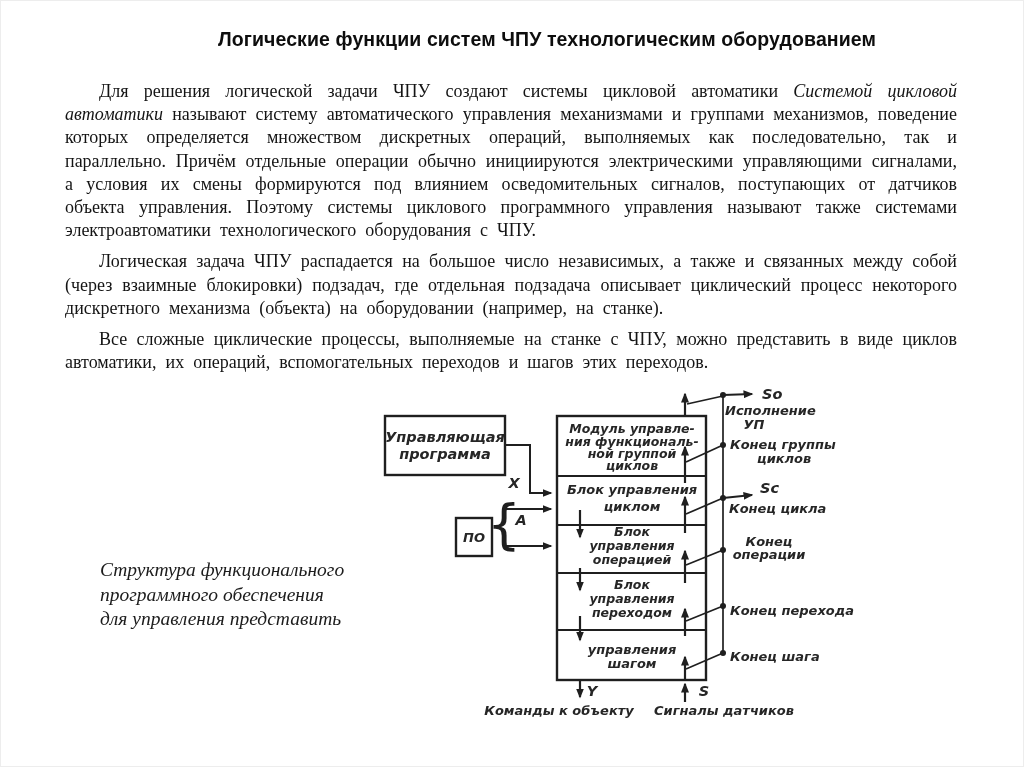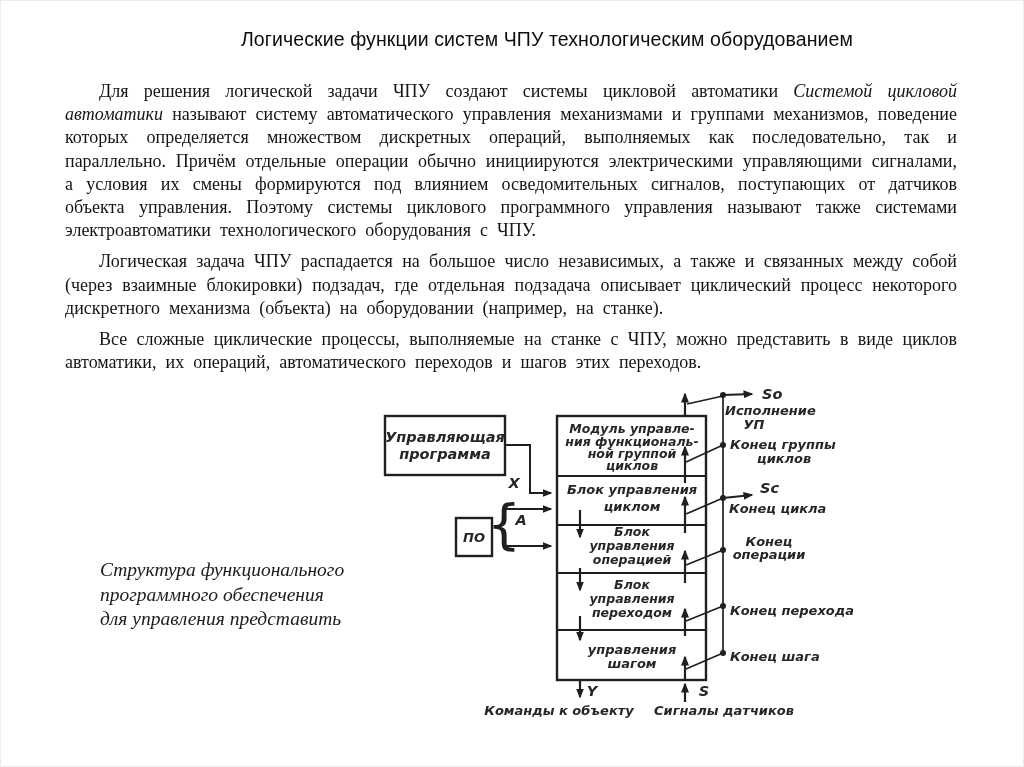--- a/index.html
+++ b/index.html
@@ -14,21 +14,21 @@
     position: absolute; inset: 0;
     border: 1px solid #ededed;
     box-sizing: border-box;
     pointer-events: none;
   }
   .title {
     position: absolute;
     left: 70px; top: 28px; width: 954px;
     text-align: center;
     font-family: "Liberation Sans", sans-serif;
-    font-weight: normal;
+    font-weight: bold;
     font-size: 19.5px;
     color: #0d0d0d;
     letter-spacing: 0.1px;
   }
   .content {
     position: absolute;
     left: 57px; top: 72px; width: 908px;
     font-family: "Liberation Serif", serif;
     font-size: 18px;
     line-height: 23.2px;
@@ -76,21 +76,21 @@
 </head>
 <body>
 
 <div class="frame"></div>
 
 <div class="title">Логические функции систем ЧПУ технологическим оборудованием</div>
 
 <div class="content">
   <p><span>Для решения логической задачи ЧПУ создают системы цикловой автоматики </span><i>Системой цикловой автоматики</i><span> называют систему автоматического управления механизмами и группами механизмов, поведение которых определяется множеством дискретных операций, выполняемых как последовательно, так и параллельно. Причём отдельные операции обычно инициируются электрическими управляющими сигналами, а условия их смены формируются под влиянием осведомительных сигналов, поступающих от датчиков объекта управления. Поэтому системы циклового программного управления называют также системами электроавтоматики технологического оборудования с ЧПУ.</span></p>
   <p>Логическая задача ЧПУ распадается на большое число независимых, а также и связанных между собой (через взаимные блокировки) подзадач, где отдельная подзадача описывает циклический процесс некоторого дискретного механизма (объекта) на оборудовании (например, на станке).</p>
-  <p>Все сложные циклические процессы, выполняемые на станке с ЧПУ, можно представить в виде циклов автоматики, их операций, автоматического переходов и шагов этих переходов.</p>
+  <p>Все сложные циклические процессы, выполняемые на станке с ЧПУ, можно представить в виде циклов автоматики, их операций, вспомогательных переходов и шагов этих переходов.</p>
 </div>
 
 <div class="caption">
   <div>Структура функционального</div>
   <div>программного обеспечения</div>
   <div>для управления представить</div>
 </div>
 
 <svg class="diagram" viewBox="0 0 480 357">
   <defs>

